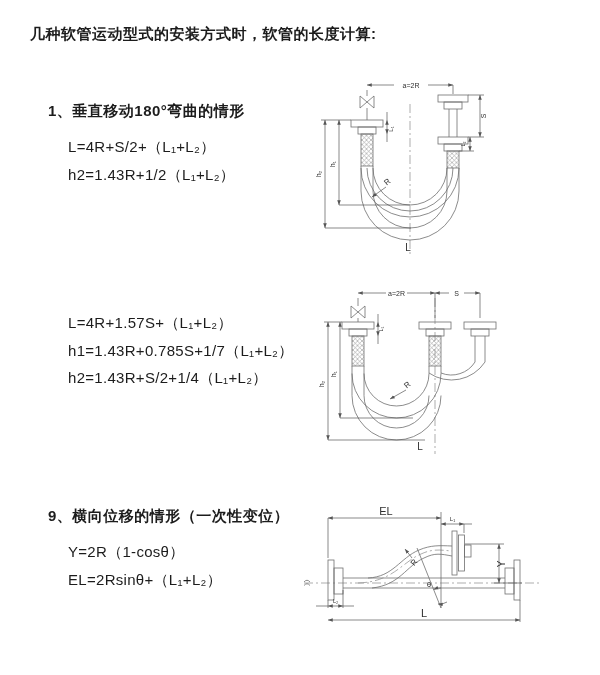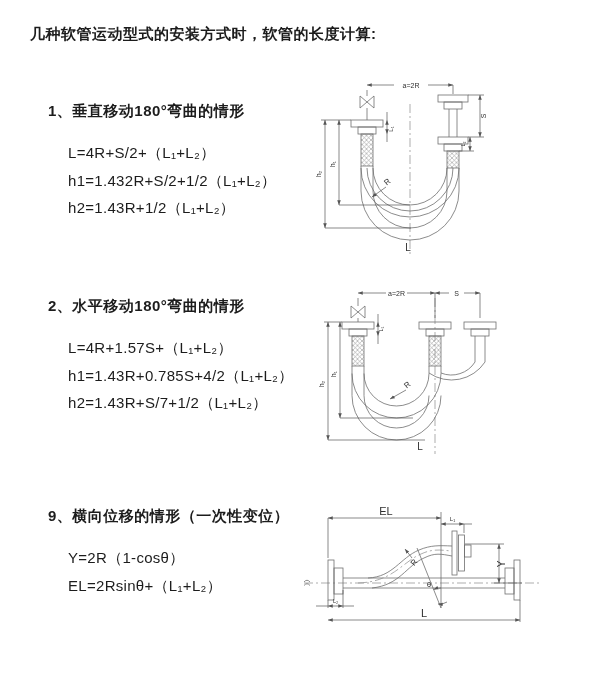--- a/index.html
+++ b/index.html
@@ -1,21 +1,21 @@
 <!DOCTYPE html>
 <html><head>
 <meta charset="utf-8">
 <style>
   html,body{margin:0;padding:0;background:#fff;}
   .page{position:relative;width:600px;height:675px;background:#ffffff;overflow:hidden;
         font-family:"Liberation Sans","DejaVu Sans",sans-serif;color:#1c1c1c;}
   .title{position:absolute;left:30px;top:25px;font-size:15px;font-weight:700;letter-spacing:.5px;}
   .sec{position:absolute;left:48px;}
   .sec-heading{font-size:15px;font-weight:700;letter-spacing:.5px;}
-  .formulas{margin:19px 0 0 20px;}
+  .formulas{margin:13px 0 0 20px;}
   .formula{height:27.5px;display:flex;align-items:center;font-size:15px;letter-spacing:.3px;}
   .diag{position:absolute;}
   svg .ln{stroke:#6f6f6f;stroke-width:.8;fill:none;stroke-linecap:butt}
   svg .dm{stroke:#585858;stroke-width:.7;fill:none}
   svg .cl{stroke:#8a8a8a;stroke-width:.7;fill:none;stroke-dasharray:9 3 2 3}
   svg .hz{stroke:#6f6f6f;stroke-width:.8}
   svg .vlv{fill:#ffffff;stroke:#6f6f6f;stroke-width:.8}
   svg text{fill:#2f2f2f;text-anchor:middle;font-family:inherit}
   svg .t55{font-size:5.5px}.t6{font-size:6px}.t65{font-size:6.5px}.t7{font-size:7px}
   svg .t8{font-size:8px}.t10{font-size:10px}.t11{font-size:11px}
@@ -24,31 +24,29 @@
 <body>
 
 <div class="page">
 
   <div class="title">几种软管运动型式的安装方式时，软管的长度计算:</div>
 
   <div class="sec" style="top:102px">
     <div class="sec-heading">1、垂直移动180°弯曲的情形</div>
     <div class="formulas">
       <div class="formula">L=4R+S/2+（L₁+L₂）</div>
-      <div class="formula">h1=1.432R+S/2+1/2（L₁+L₂）</div>
       <div class="formula">h2=1.43R+1/2（L₁+L₂）</div>
     </div>
   </div>
 
   <div class="sec" style="top:297px">
-    <div class="sec-heading">2、水平移动180°弯曲的情形</div>
     <div class="formulas">
       <div class="formula">L=4R+1.57S+（L₁+L₂）</div>
-      <div class="formula">h1=1.43R+0.785S+4/2（L₁+L₂）</div>
-      <div class="formula">h2=1.43R+S/7+1/2（L₁+L₂）</div>
+      <div class="formula">h1=1.43R+0.785S+1/7（L₁+L₂）</div>
+      <div class="formula">h2=1.43R+S/2+1/4（L₁+L₂）</div>
     </div>
   </div>
 
   <div class="sec" style="top:507px">
     <div class="sec-heading">9、横向位移的情形（一次性变位）</div>
     <div class="formulas">
       <div class="formula">Y=2R（1-cosθ）</div>
       <div class="formula">EL=2Rsinθ+（L₁+L₂）</div>
     </div>
   </div>

